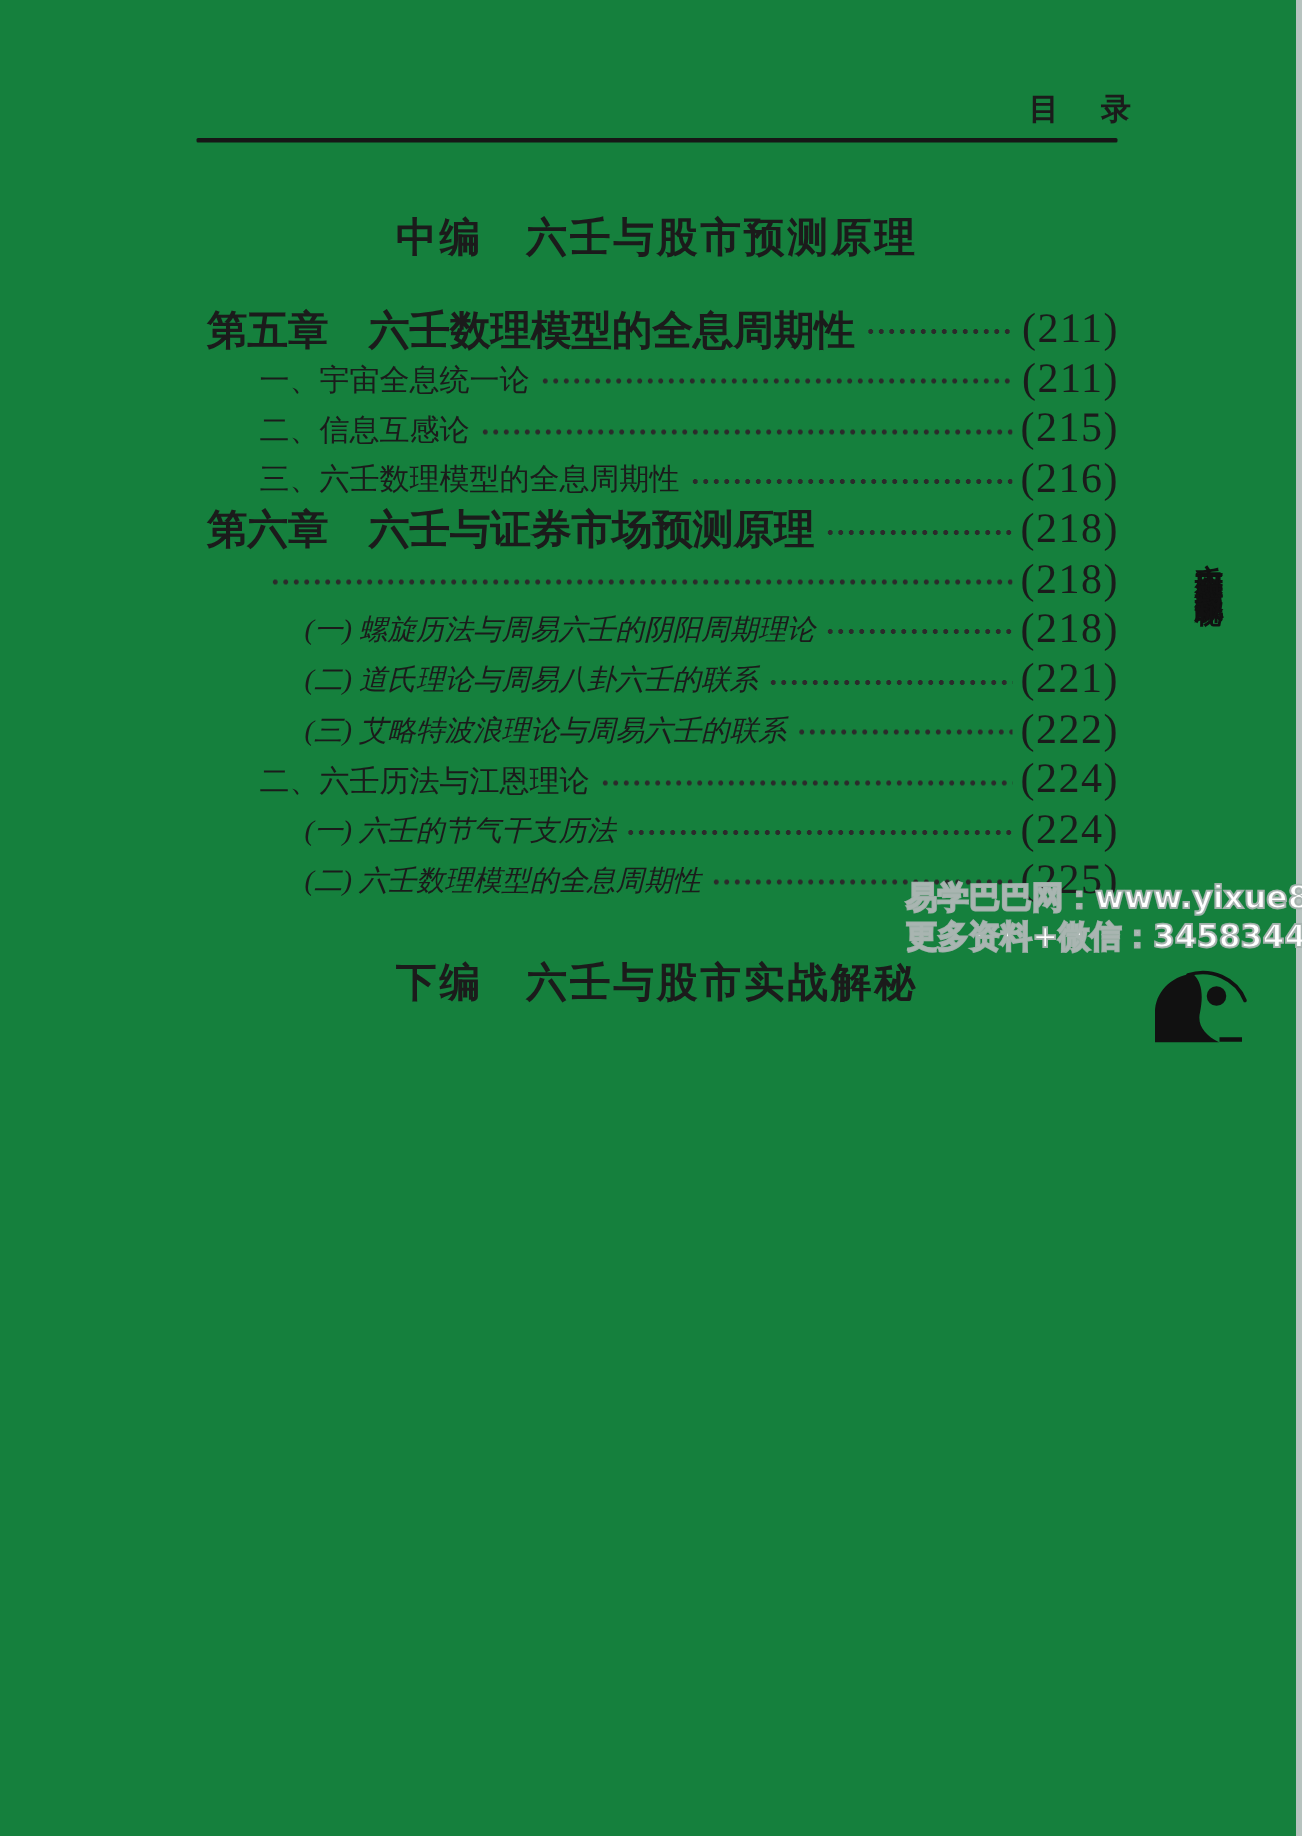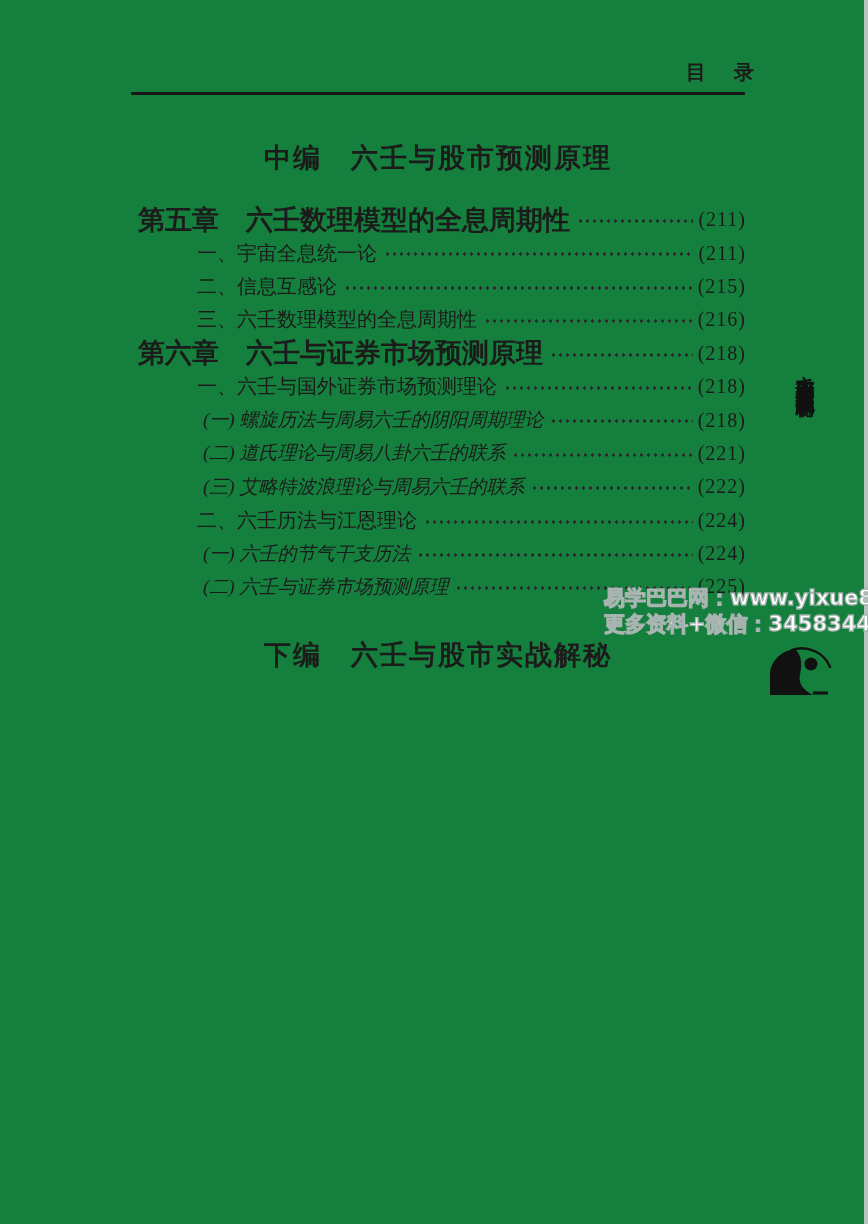--- a/index.html
+++ b/index.html
@@ -43,30 +43,30 @@
   }
   .row .label{flex:none;}
   .row .leader{
     flex:1;align-self:stretch;margin:0 5px 0 7px;
     background-image:radial-gradient(circle,#2b2b2b 1.5px,rgba(0,0,0,0) 1.7px);
     background-size:7px 10px;
     background-repeat:repeat-x;
     background-position:0 56%;
   }
   .row .pagenum{
-    flex:none;font-size:20px;letter-spacing:1px;
+    flex:none;font-size:28px;letter-spacing:1px;
     font-family:"Liberation Serif","DejaVu Serif",serif;
   }
   .lvl0{padding-left:8px;}
   .lvl0 .label{
     font-family:"DejaVu Sans","Liberation Sans",sans-serif;
     font-weight:bold;font-size:27px;
   }
   .lvl1{padding-left:43px;}
-  .lvl1 .label{font-size:20px;margin-left:24px;}
+  .lvl1 .label{font-size:20px;}
   .lvl2{padding-left:73px;}
   .lvl2 .label{font-size:19px;font-style:italic;}
   .book-title-vertical{
     position:absolute;top:360px;left:792px;z-index:1;
     writing-mode:vertical-rl;text-orientation:upright;
     font-size:19px;font-weight:bold;letter-spacing:2px;
     font-family:"Liberation Serif","DejaVu Serif",serif;
     color:#111;
   }
   .watermark{
@@ -115,21 +115,20 @@
       <span class="label">三、六壬数理模型的全息周期性</span>
       <span class="leader"></span>
       <span class="pagenum">(216)</span>
     </div>
     <div class="row lvl0">
       <span class="label">第六章　六壬与证券市场预测原理</span>
       <span class="leader"></span>
       <span class="pagenum">(218)</span>
     </div>
     <div class="row lvl1">
-      <span class="label">一、六壬与国外证券市场预测理论</span>
       <span class="leader"></span>
       <span class="pagenum">(218)</span>
     </div>
     <div class="row lvl2">
       <span class="label">(一) 螺旋历法与周易六壬的阴阳周期理论</span>
       <span class="leader"></span>
       <span class="pagenum">(218)</span>
     </div>
     <div class="row lvl2">
       <span class="label">(二) 道氏理论与周易八卦六壬的联系</span>
@@ -145,21 +144,21 @@
       <span class="label">二、六壬历法与江恩理论</span>
       <span class="leader"></span>
       <span class="pagenum">(224)</span>
     </div>
     <div class="row lvl2">
       <span class="label">(一) 六壬的节气干支历法</span>
       <span class="leader"></span>
       <span class="pagenum">(224)</span>
     </div>
     <div class="row lvl2">
-      <span class="label">(二) 六壬与证券市场预测原理</span>
+      <span class="label">(二) 六壬数理模型的全息周期性</span>
       <span class="leader"></span>
       <span class="pagenum">(225)</span>
     </div>
   </div>
 
   <div class="part-title part-bottom">下编　六壬与股市实战解秘</div>
 
   <div class="book-title-vertical">六壬应用研究与股市实战解秘</div>
 
   <div class="watermark">

